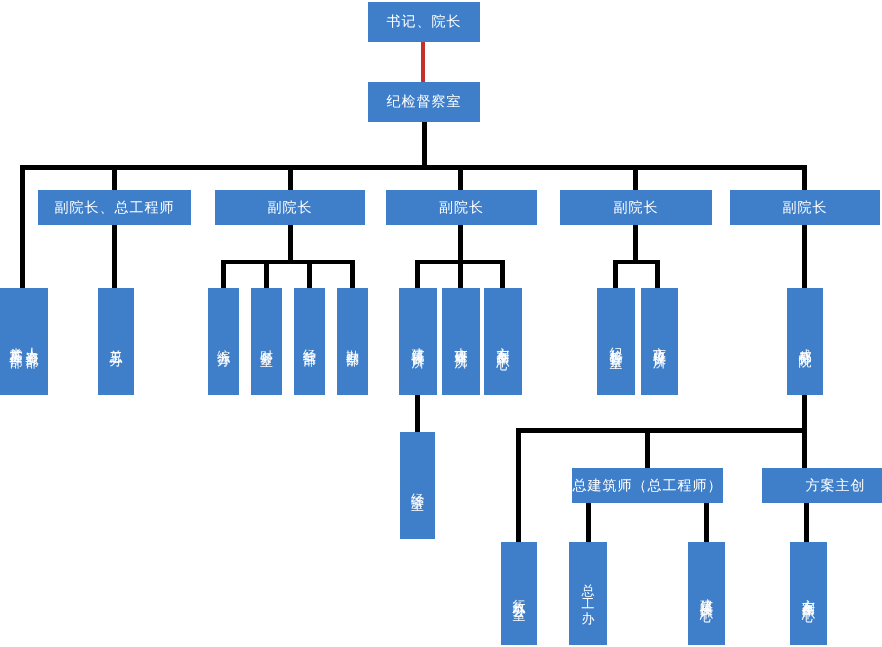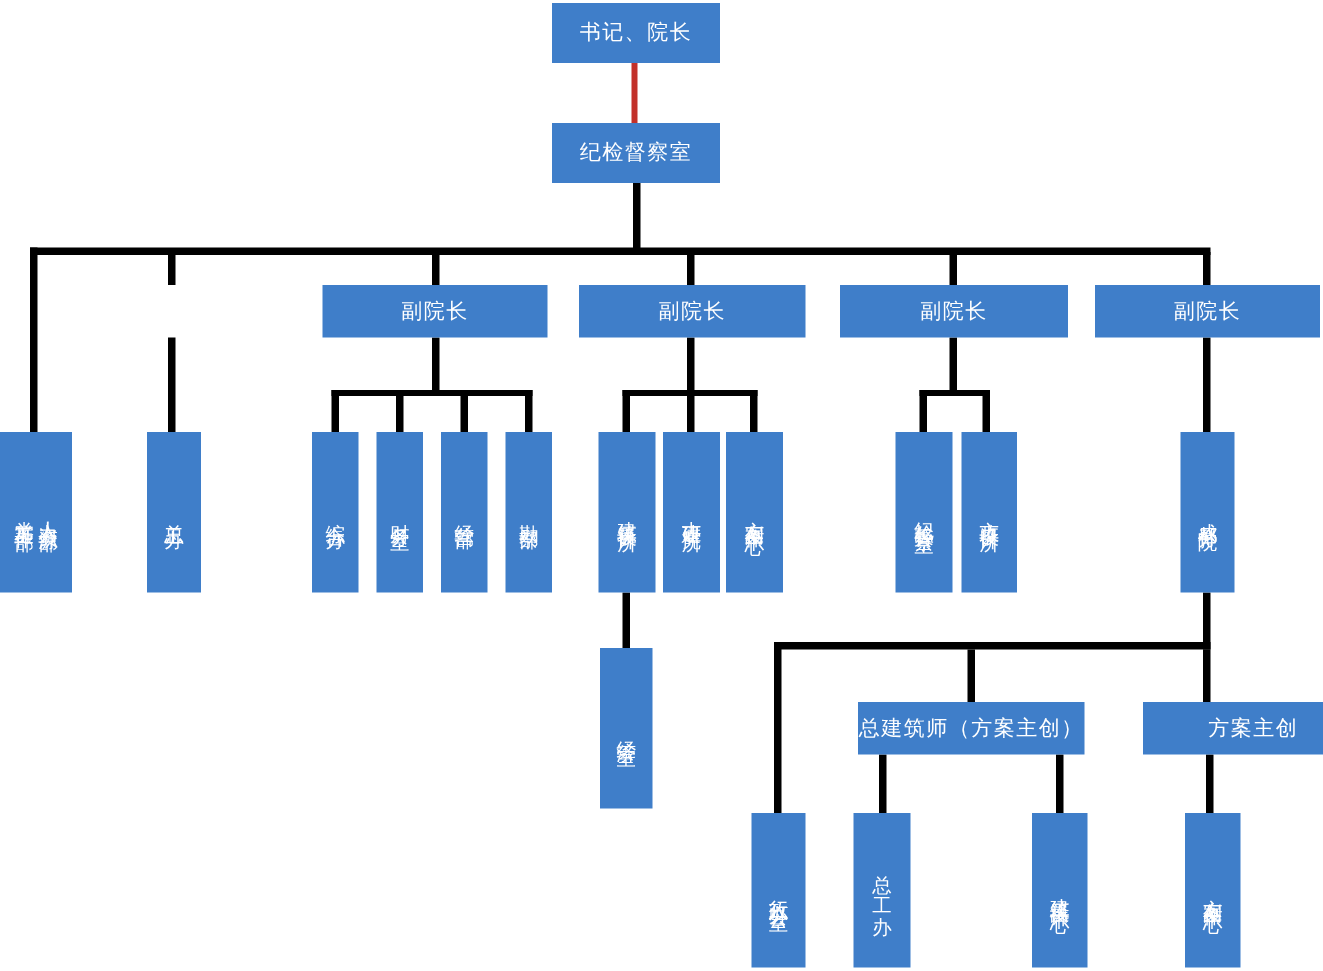--- a/index.html
+++ b/index.html
@@ -94,20 +94,23 @@
   <div class="line" style="left:704px;top:503px;width:5px;height:39px"></div>
   <div class="line" style="left:804px;top:503px;width:5px;height:39px"></div>
 
   <div class="node h" style="left:368px;top:2px;width:112px;height:40px">
     <span>书记、院长</span>
   </div>
   <div class="node h" style="left:368px;top:82px;width:112px;height:40px">
     <span>纪检督察室</span>
   </div>
 
+  <div class="node h" style="left:38px;top:190px;width:153px;height:35px">
+    <span>副院长、总工程师</span>
+  </div>
   <div class="node h" style="left:215px;top:190px;width:150px;height:35px">
     <span>副院长</span>
   </div>
   <div class="node h" style="left:386px;top:190px;width:151px;height:35px">
     <span>副院长</span>
   </div>
   <div class="node h" style="left:560px;top:190px;width:152px;height:35px">
     <span>副院长</span>
   </div>
   <div class="node h" style="left:730px;top:190px;width:150px;height:35px">
@@ -154,21 +157,21 @@
 
   <div class="node v" style="left:787px;top:288px;width:36px;height:107px">
     <span class="vtxt">成都分院</span>
   </div>
 
   <div class="node v" style="left:400px;top:432px;width:35px;height:107px">
     <span class="vtxt">经济室</span>
   </div>
 
   <div class="node h" style="left:572px;top:468px;width:151px;height:35px">
-    <span>总建筑师（方案主创）</span>
+    <span>总建筑师（总工程师）</span>
   </div>
   <div class="node h" style="left:762px;top:468px;width:147px;height:35px">
     <span>方案主创</span>
   </div>
 
   <div class="node v" style="left:501px;top:542px;width:36px;height:103px">
     <span class="vtxt">行政办公室</span>
   </div>
   <div class="node v" style="left:569px;top:542px;width:38px;height:103px">
     <span class="vtxt spaced">总工办</span>

